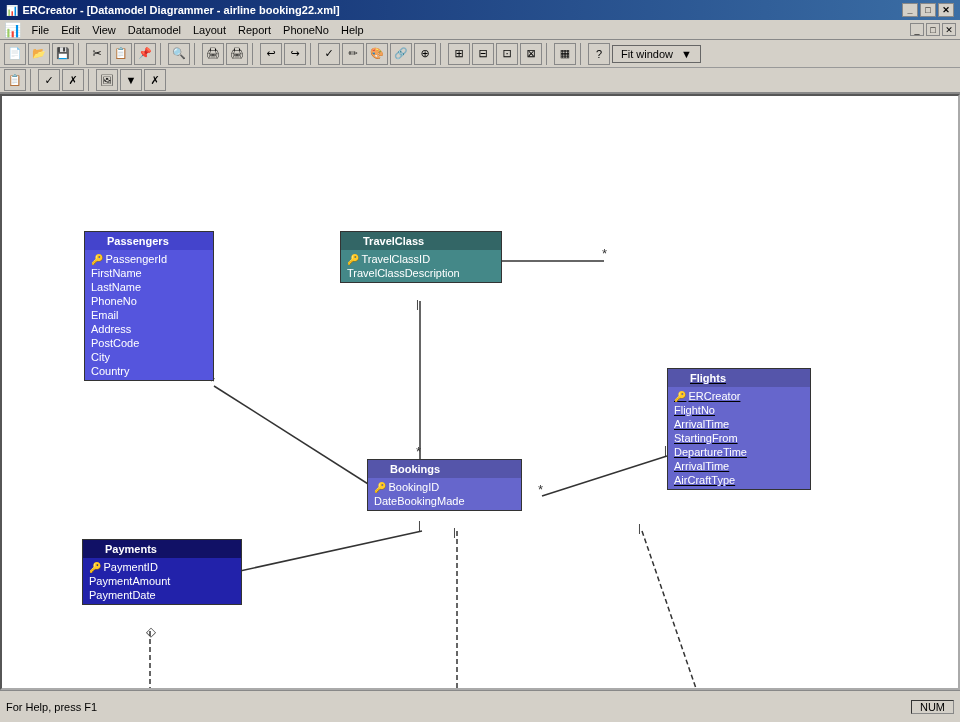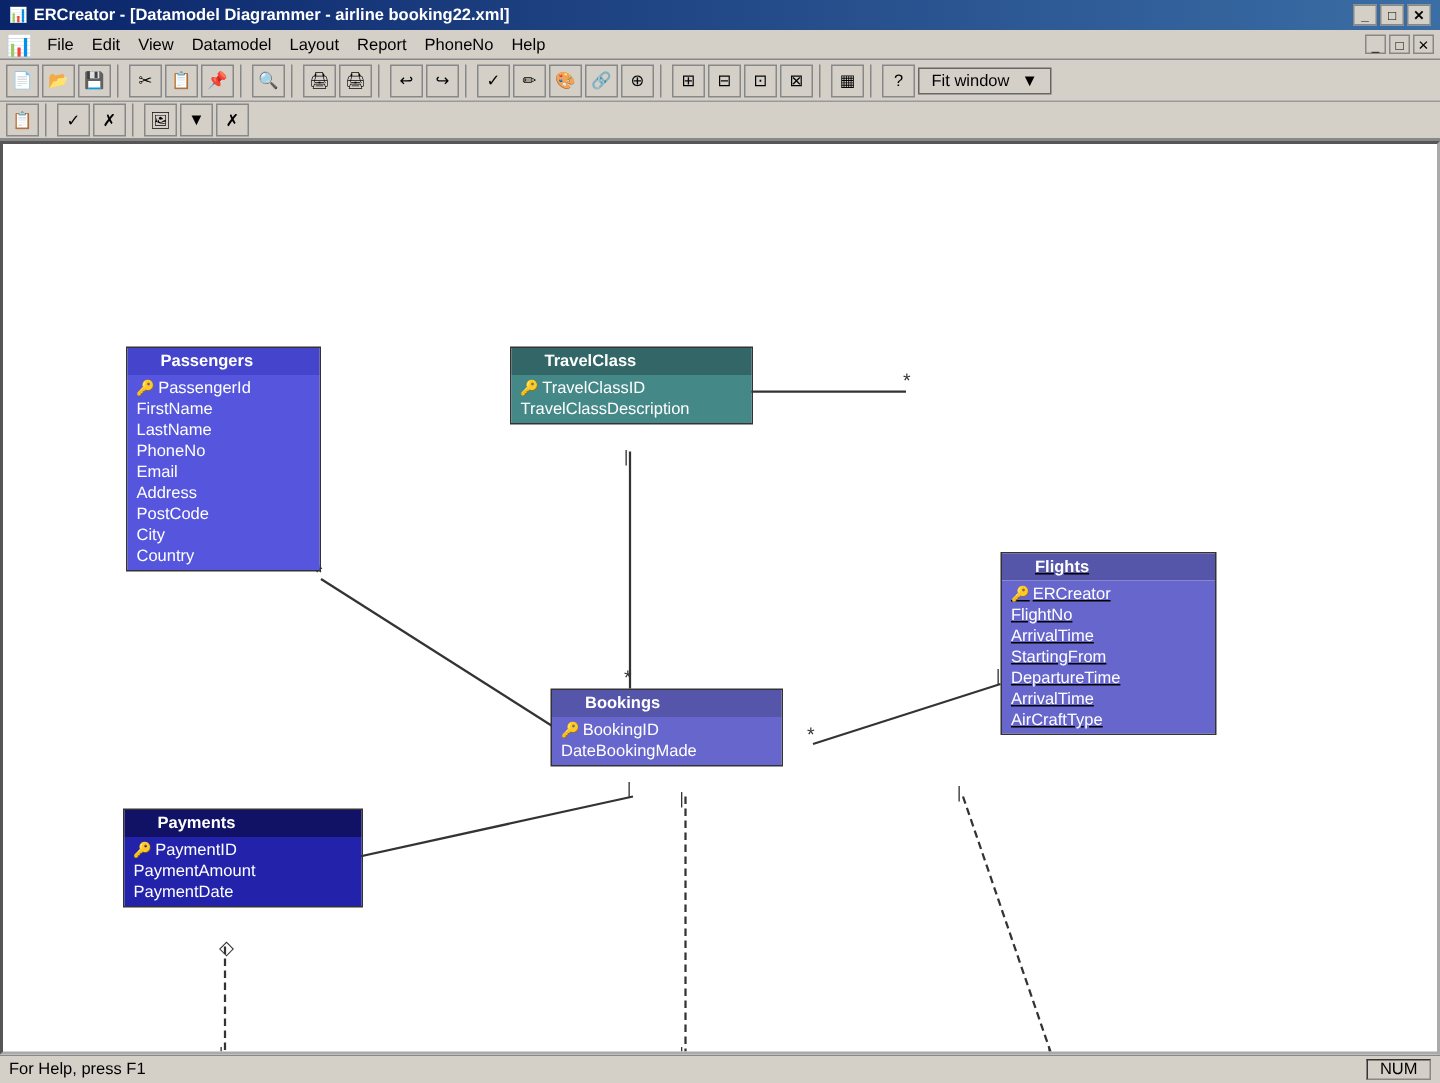--- a/index.html
+++ b/index.html
@@ -79,21 +79,21 @@
       padding: 2px 8px;
       cursor: pointer;
       font-size: 11px;
       display: flex; align-items: center; gap: 8px;
     }
 
     
     .status-bar {
       background: #d4d0c8;
       border-top: 1px solid #888;
-      height: 19px;
+      height: 32px;
       display: flex;
       align-items: center;
       padding: 0 6px;
       font-size: 11px;
     }
     .status-right {
       margin-left: auto;
       border: 1px inset #888;
       padding: 0 8px;
       background: #d4d0c8;

